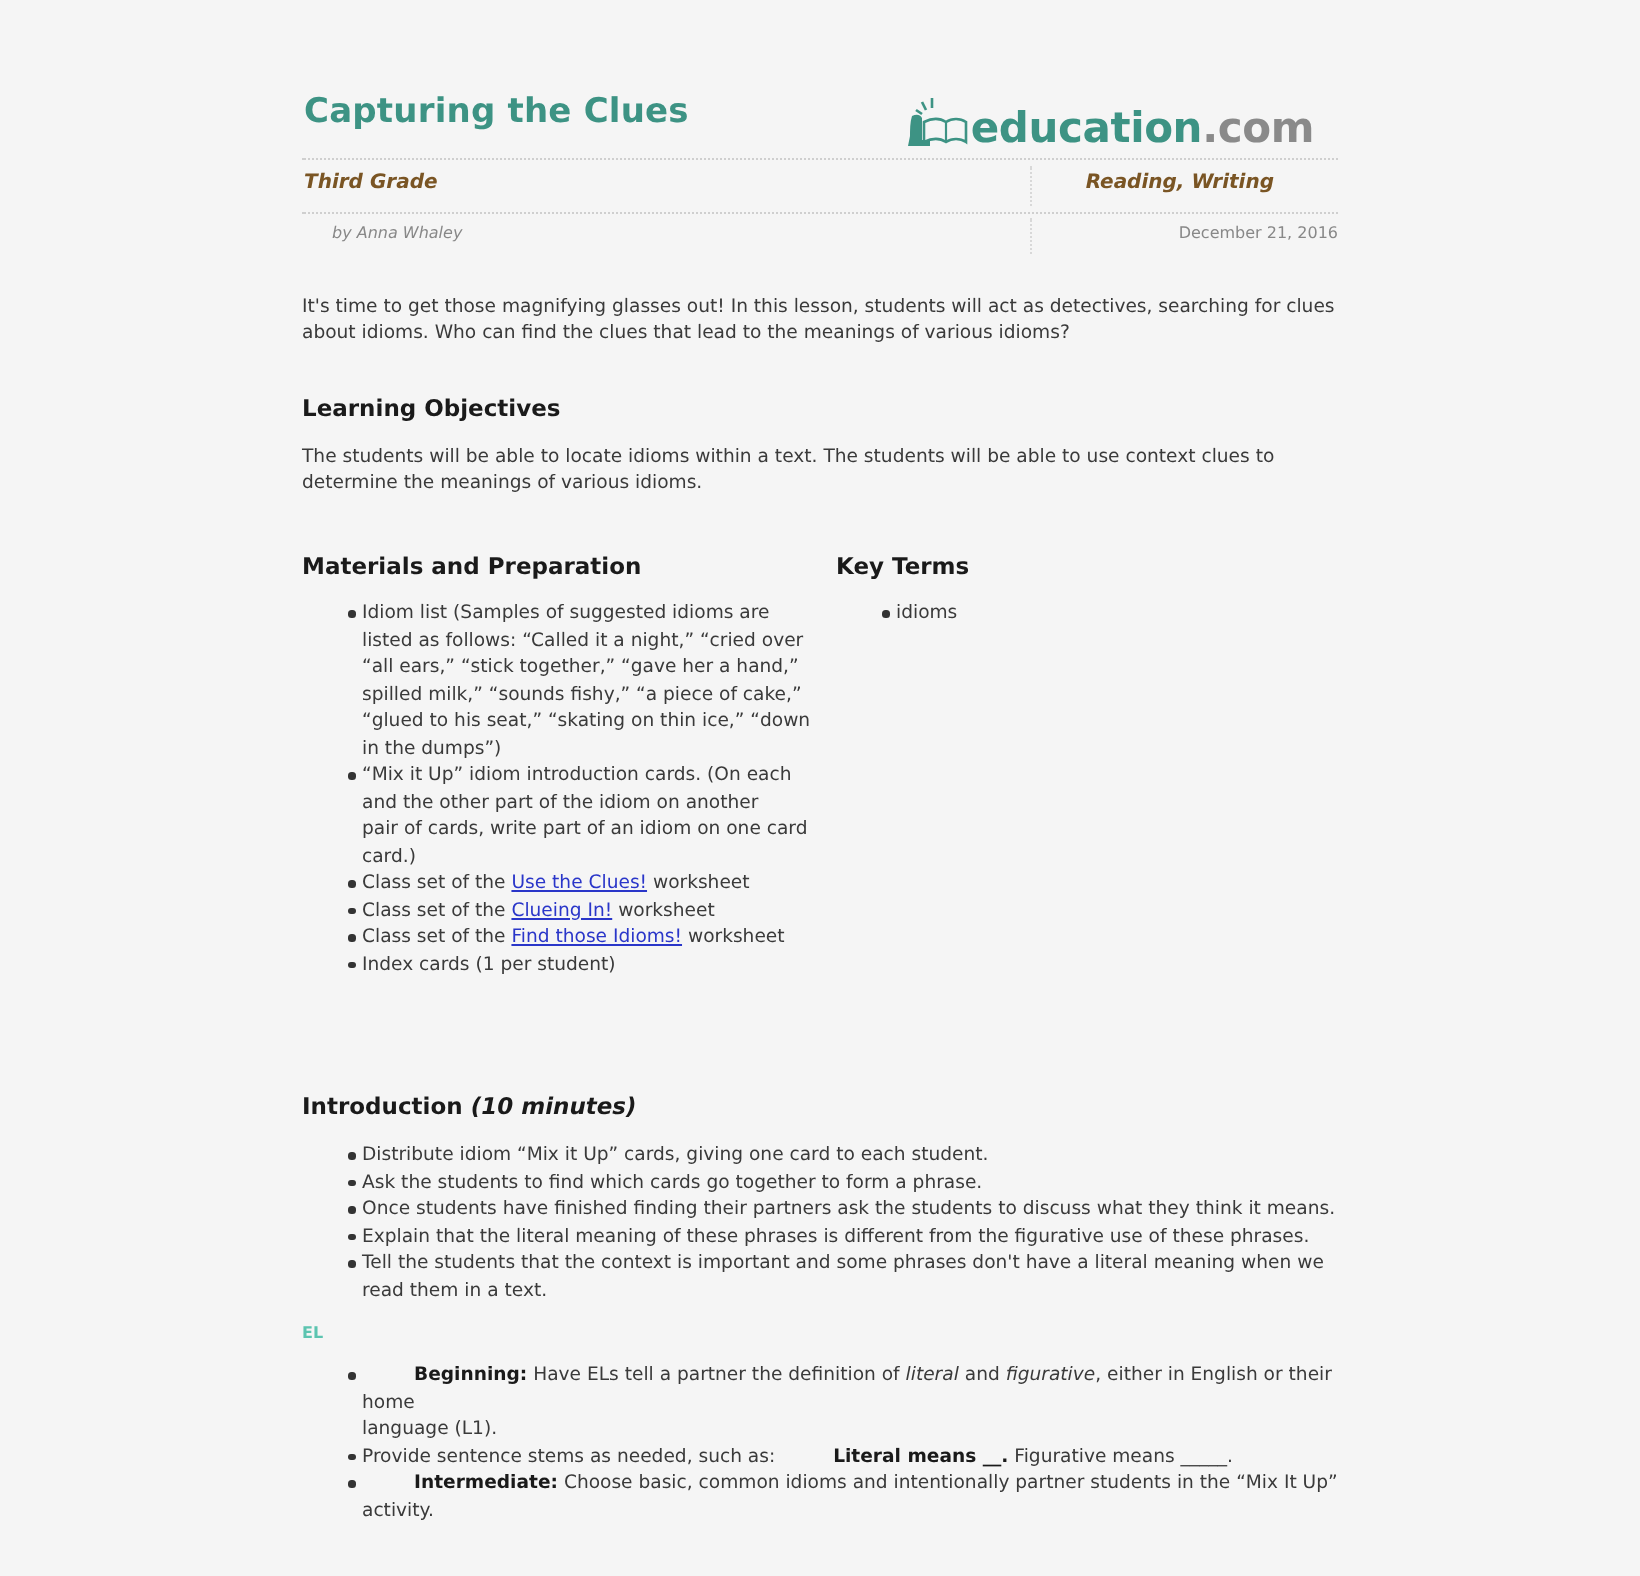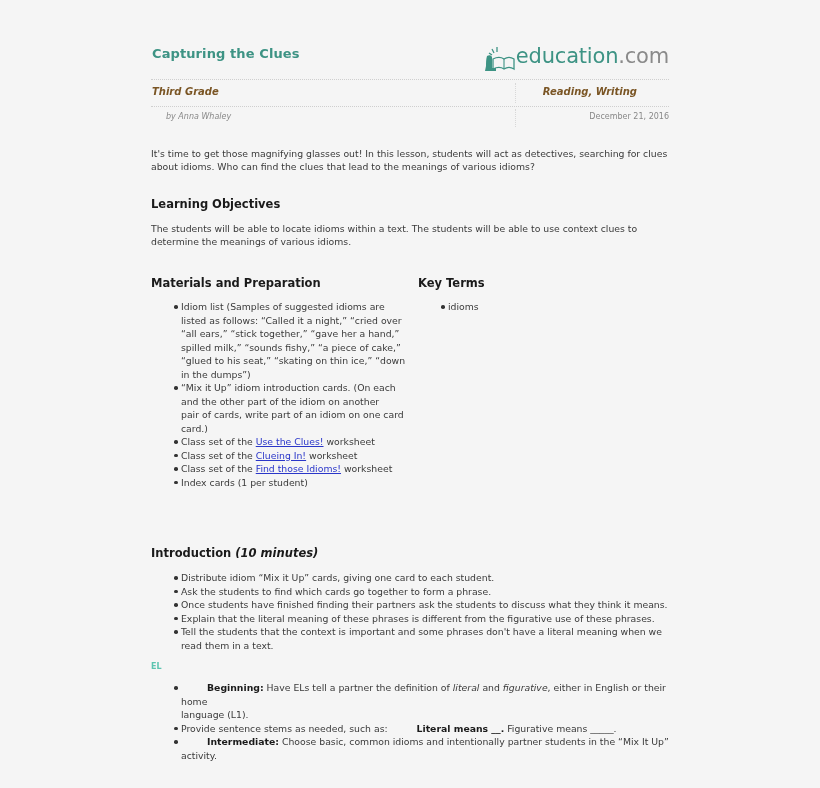--- a/index.html
+++ b/index.html
@@ -26,32 +26,33 @@
       position: absolute;
       left: 0;
       top: 44px;
       width: 518px;
       height: 34px;
     }
     .title {
       position: absolute;
       left: 1px;
       top: 2px;
-      font-size: 13px;
+      font-size: 17px;
       font-weight: bold;
       color: #3d9384;
       letter-spacing: 0.1px;
     }
     .logo {
       position: absolute;
-      right: 0;
+      right: 12px;
       top: 0;
       height: 32px;
       display: flex;
-      align-items: flex-start;
+      align-items: flex-end;
+      font-weight: bold;
     }
     .logo-icon {
       width: 32px;
       height: 30px;
       margin-right: 1px;
     }
     .logo-text {
       font-family: "DejaVu Sans", sans-serif;
       font-size: 21px;
       color: #3d9384;

